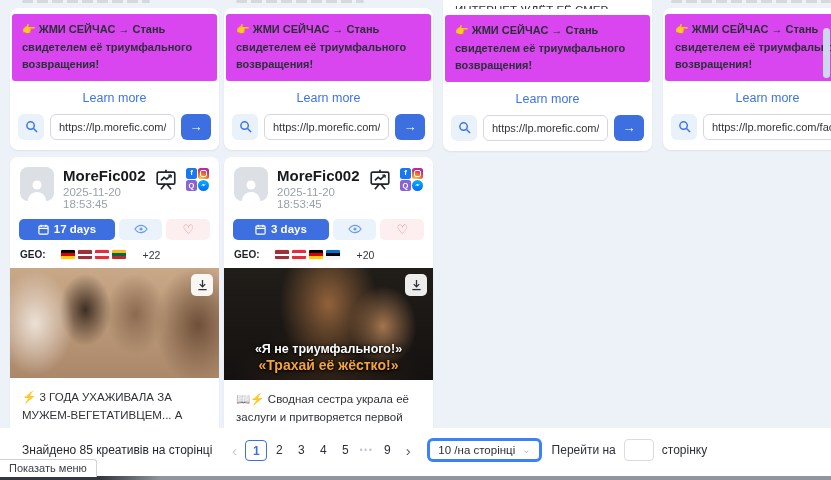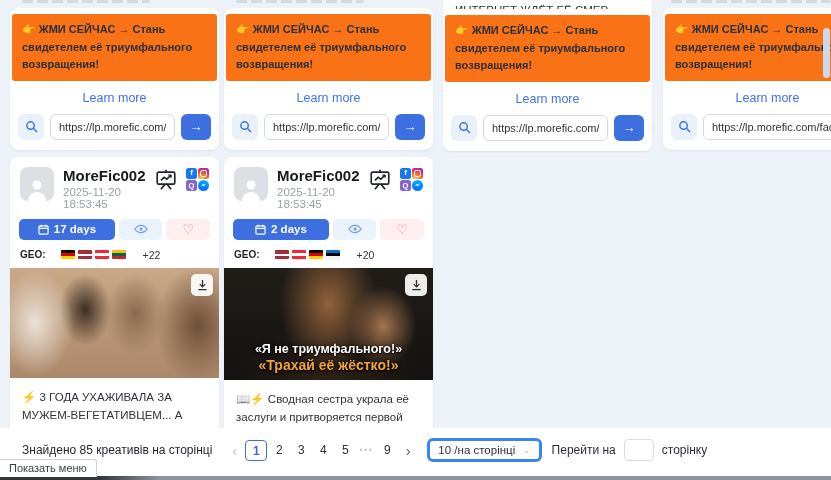--- a/index.html
+++ b/index.html
@@ -13,21 +13,21 @@
 
   .fragment { height:3px; margin:0 0 0 12px; width:128px; border-radius:2px;
     background:repeating-linear-gradient(90deg,#d6d8dd 0 11px, transparent 11px 15px); }
   .card { background:#fff; border-radius:8px; box-shadow:0 1px 2px rgba(20,30,50,.07); overflow:hidden; }
   .card.cut-top { border-radius:0 0 8px 8px; }
   .mt5{ margin-top:5px; } .mt7{ margin-top:7px; }
 
   .clipped-line { height:9px; overflow:hidden; padding:0 12px; }
   .clipped-line span { display:inline-block; margin-top:-7px; font-size:11.5px; line-height:15px; color:#2e3238; }
 
-  .cta-block { margin:6px 2px 0; background:#f97316; border-radius:3px; padding:7px 10px;
+  .cta-block { margin:6px 2px 0; background:#d946ef; border-radius:3px; padding:7px 10px;
     font-size:11px; font-weight:700; color:#2b3038; line-height:1.6; }
   .learn-more { display:block; text-align:center; color:#3d74e8; font-size:12.5px; margin:10px 15px 9px; text-decoration:none; }
 
   .url-row { display:flex; align-items:center; gap:6px; padding:0 8px 10px; }
   .icon-btn { flex:0 0 26px; width:26px; height:26px; border-radius:6px; background:#e9f1fb;
     display:flex; align-items:center; justify-content:center; border:none; }
   .url-input { flex:1 1 auto; min-width:0; height:26px; border:1px solid #d4d8de; border-radius:6px;
     padding:0 8px; font-size:11px; color:#2f3338; font-family:"Liberation Sans",sans-serif; background:#fff; }
   .go-btn { flex:0 0 30px; width:30px; height:26px; border:none; border-radius:6px; background:#3d6fe0;
     color:#fff; font-size:13px; display:flex; align-items:center; justify-content:center; }
@@ -257,21 +257,21 @@
               </svg>
             </span>
         </span>
       </div>
       <div class="pill-row">
         <button class="pill pill-days">
           <svg width="11" height="11" viewBox="0 0 12 12">
               <rect x="1" y="2" width="10" height="9" rx="1.2" fill="none" stroke="#fff" stroke-width="1.3"></rect>
               <path d="M3.5 0.8v2.4M8.5 0.8v2.4M1 4.8h10" stroke="#fff" stroke-width="1.3"></path>
             </svg>
-          <span>2 days</span>
+          <span>3 days</span>
         </button>
         <button class="pill pill-eye">
           <svg width="14" height="10" viewBox="0 0 16 10">
               <path d="M1 5c2.2-3 4.6-4.2 7-4.2S12.8 2 15 5c-2.2 3-4.6 4.2-7 4.2S3.2 8 1 5z" fill="none" stroke="#6b9bea" stroke-width="1.3"></path>
               <circle cx="8" cy="5" r="1.8" fill="#6b9bea"></circle>
             </svg>
         </button>
         <button class="pill pill-heart">
             <span>♡</span>
           </button>

